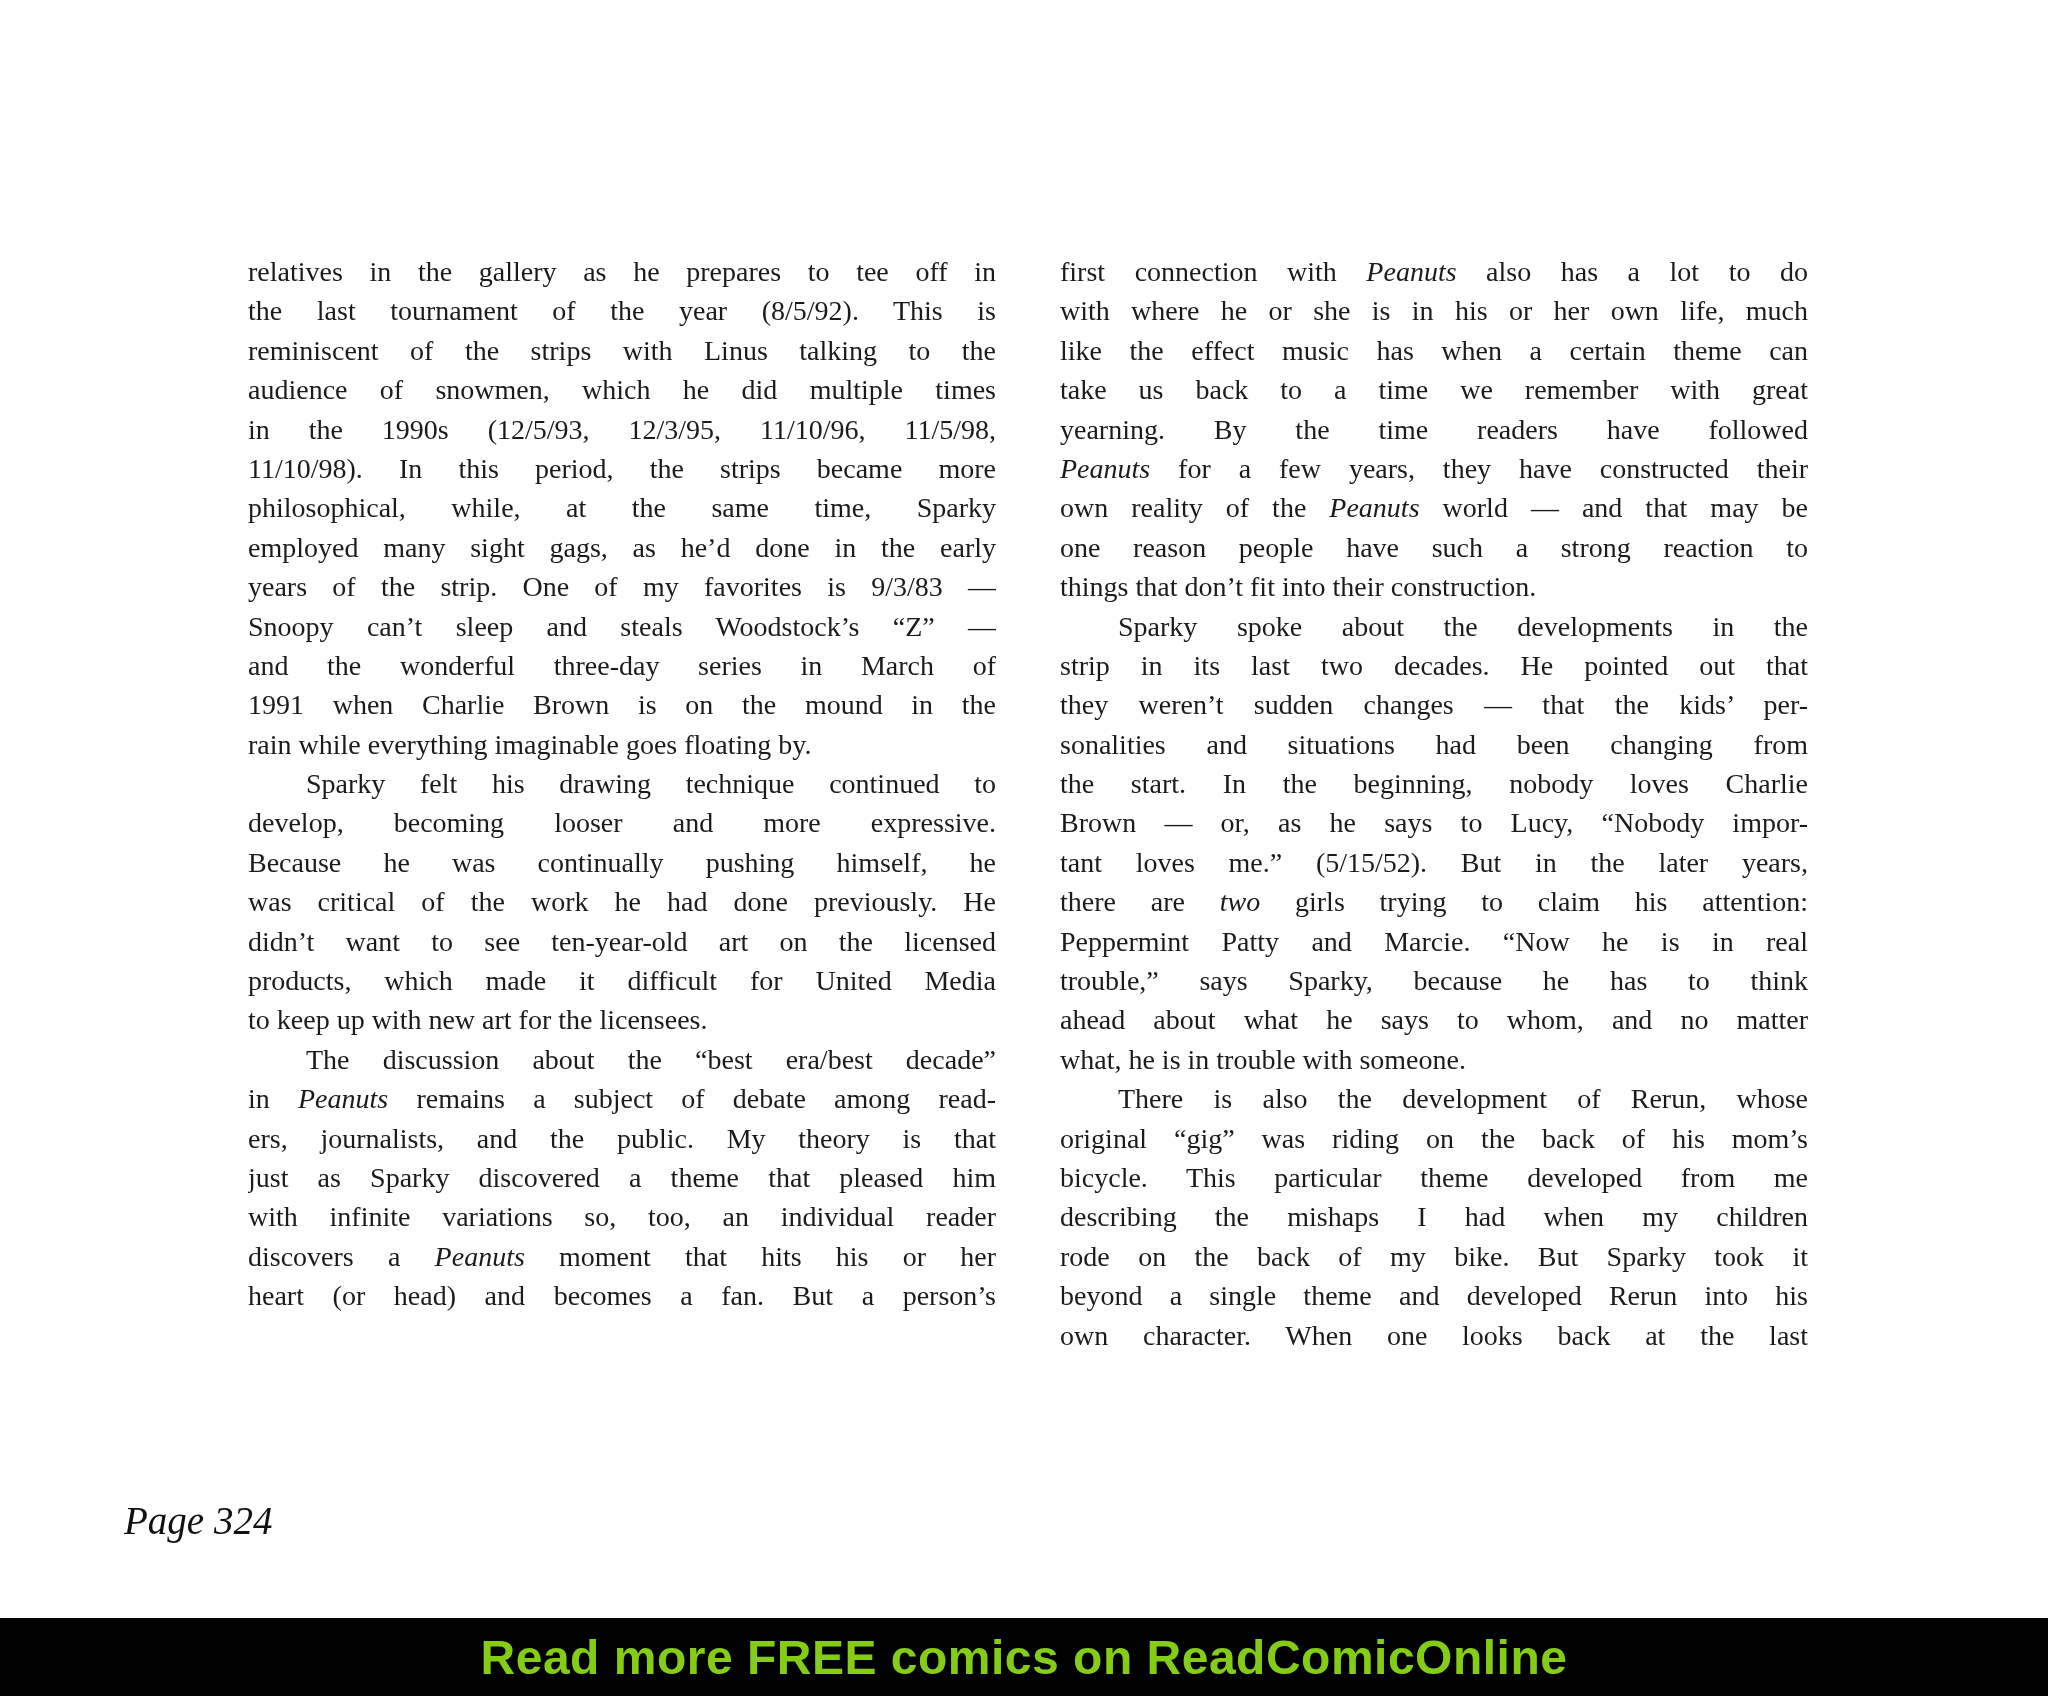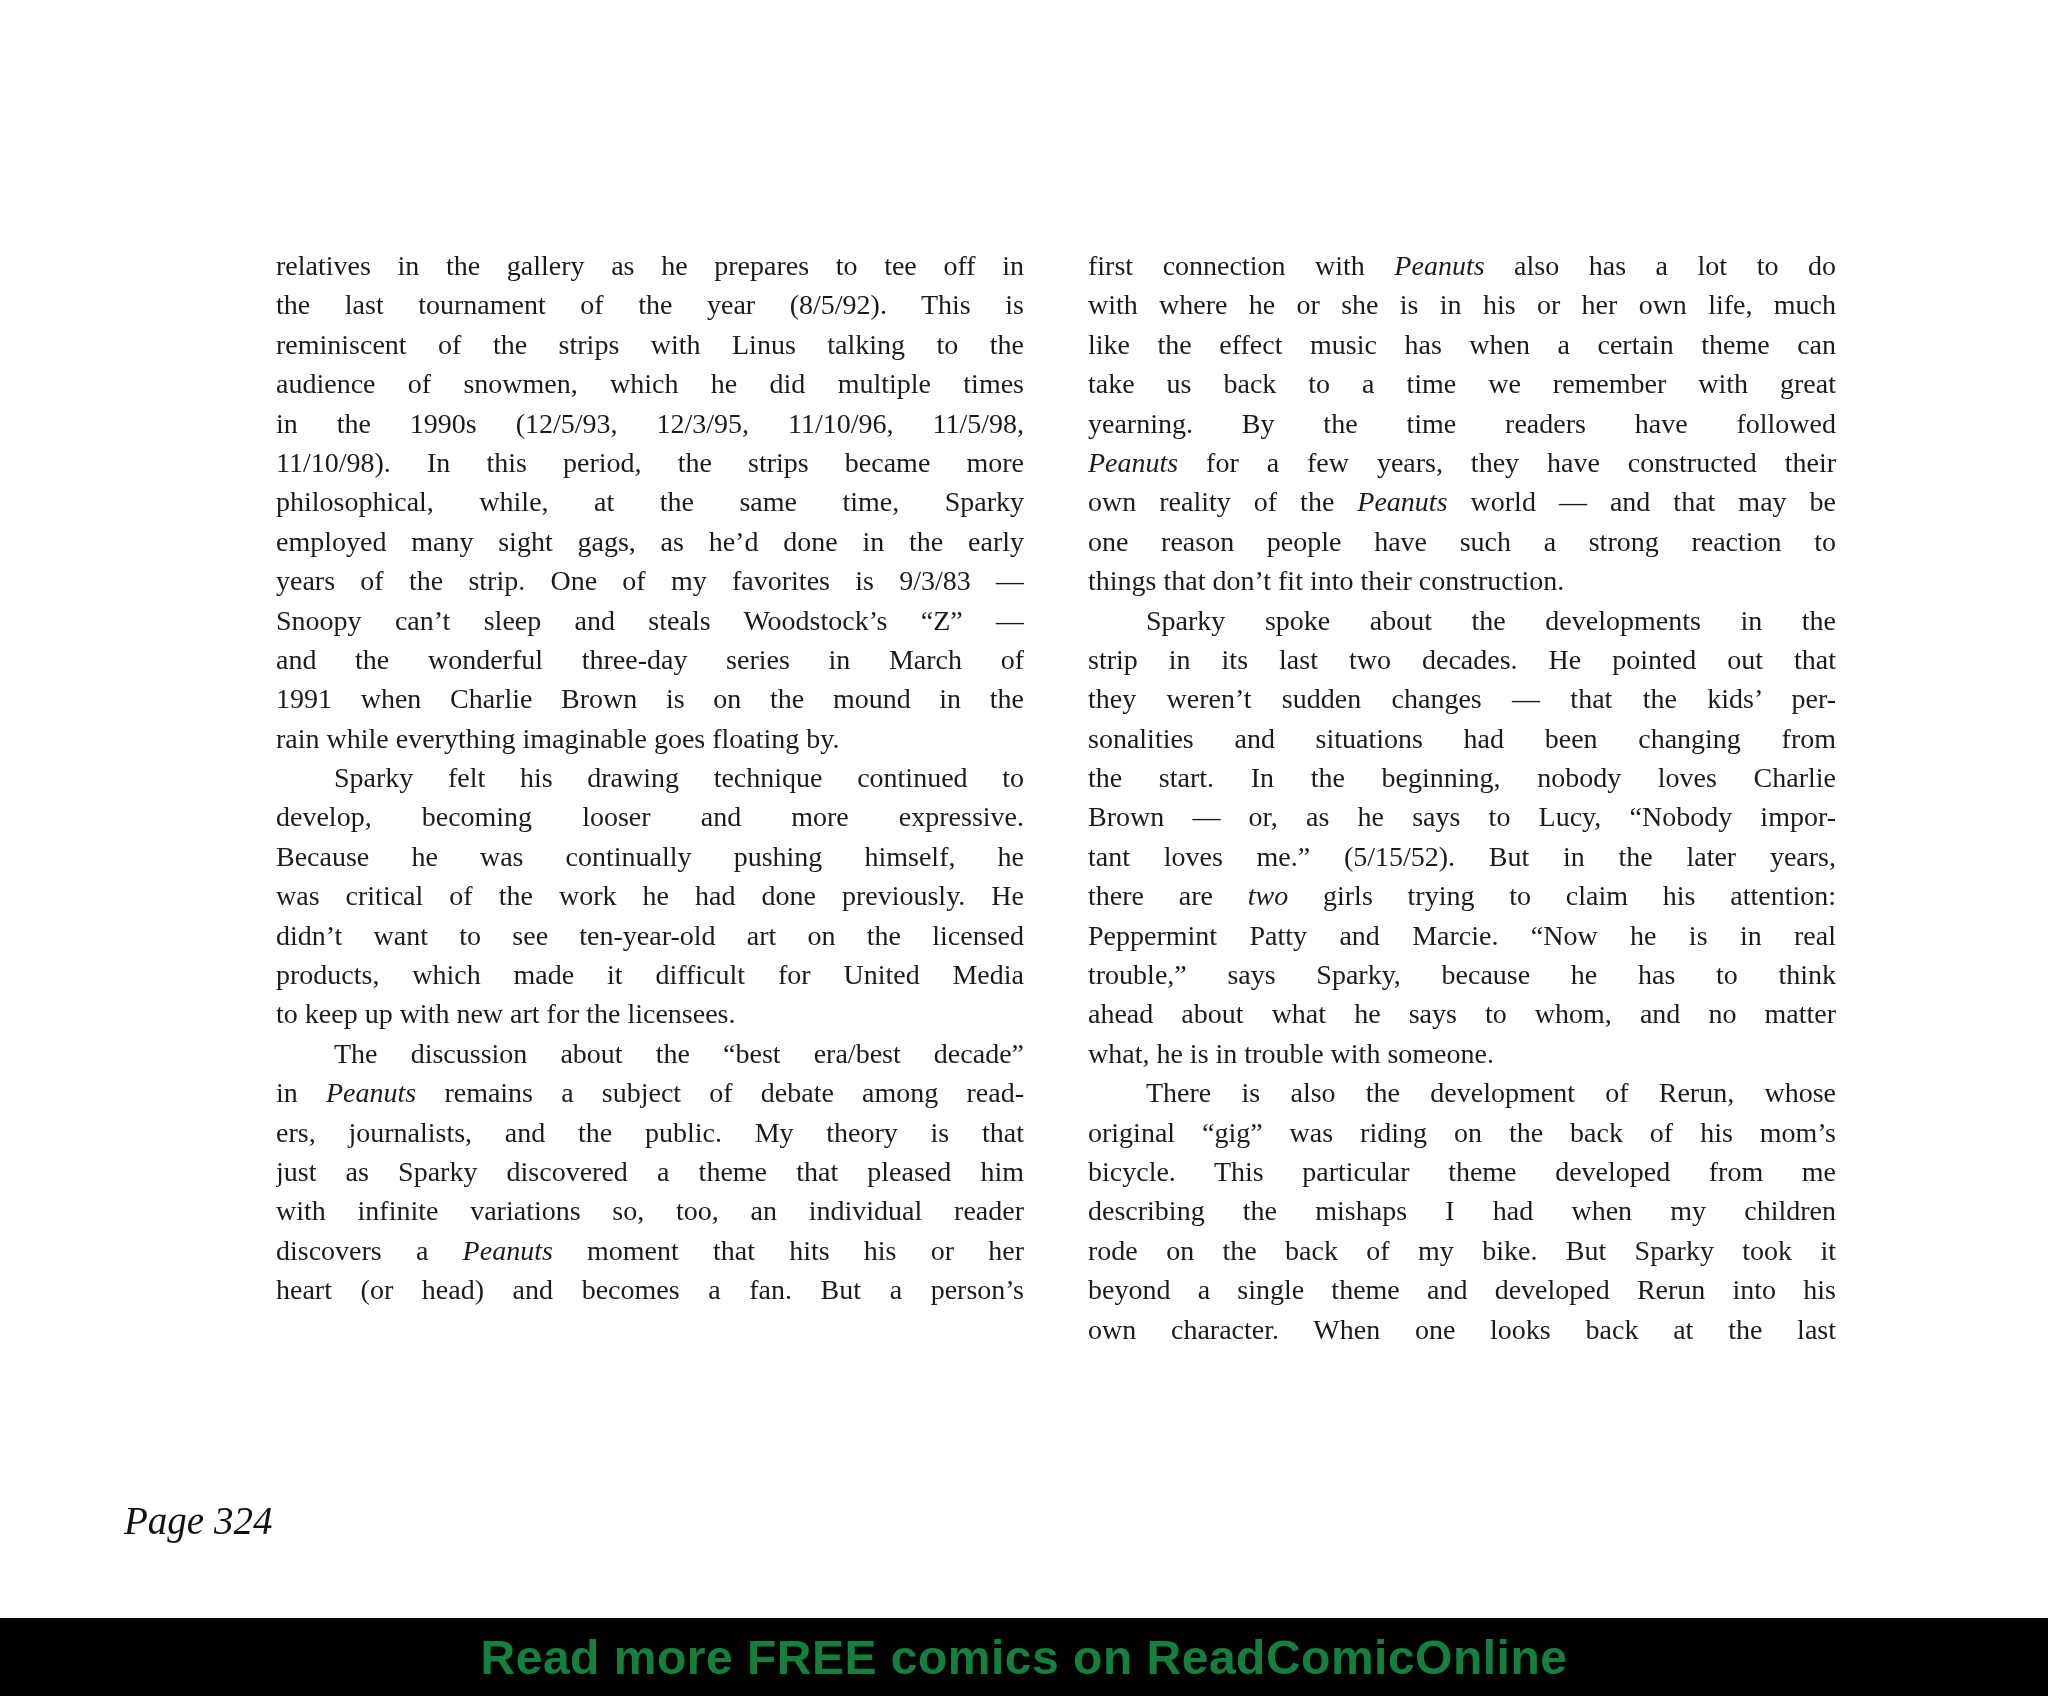--- a/index.html
+++ b/index.html
@@ -8,25 +8,24 @@
     height: 1696px;
     background: #ffffff;
     position: relative;
     overflow: hidden;
     font-family: "Liberation Serif", "DejaVu Serif", serif;
     color: #1b1b1b;
   }
   .columns {
     position: absolute;
     left: 248px;
-    top: 246px;
+    top: 252px;
     width: 1560px;
     display: flex;
     gap: 64px;
-    margin-left: 28px;
   }
   .column {
     width: 752px;
     font-size: 28px;
     line-height: 39.4px;
   }
   .para { margin: 0; }
   .line {
     text-align: justify;
     text-align-last: justify;
@@ -139,14 +138,14 @@
         <div class="line">rode on the back of my bike. But Sparky took it</div>
         <div class="line">beyond a single theme and developed Rerun into his</div>
         <div class="line">own character. When one looks back at the last</div>
       </div>
     </div>
 </div>
 
 <div class="page-number">Page 324</div>
 
 <div class="banner" style="background: rgb(0, 0, 0);">
-  <span style="color: #15803d;">Read more FREE comics on ReadComicOnline</span>
+  <span style="color: #84cc16;">Read more FREE comics on ReadComicOnline</span>
 </div>
 
 </body></html>

